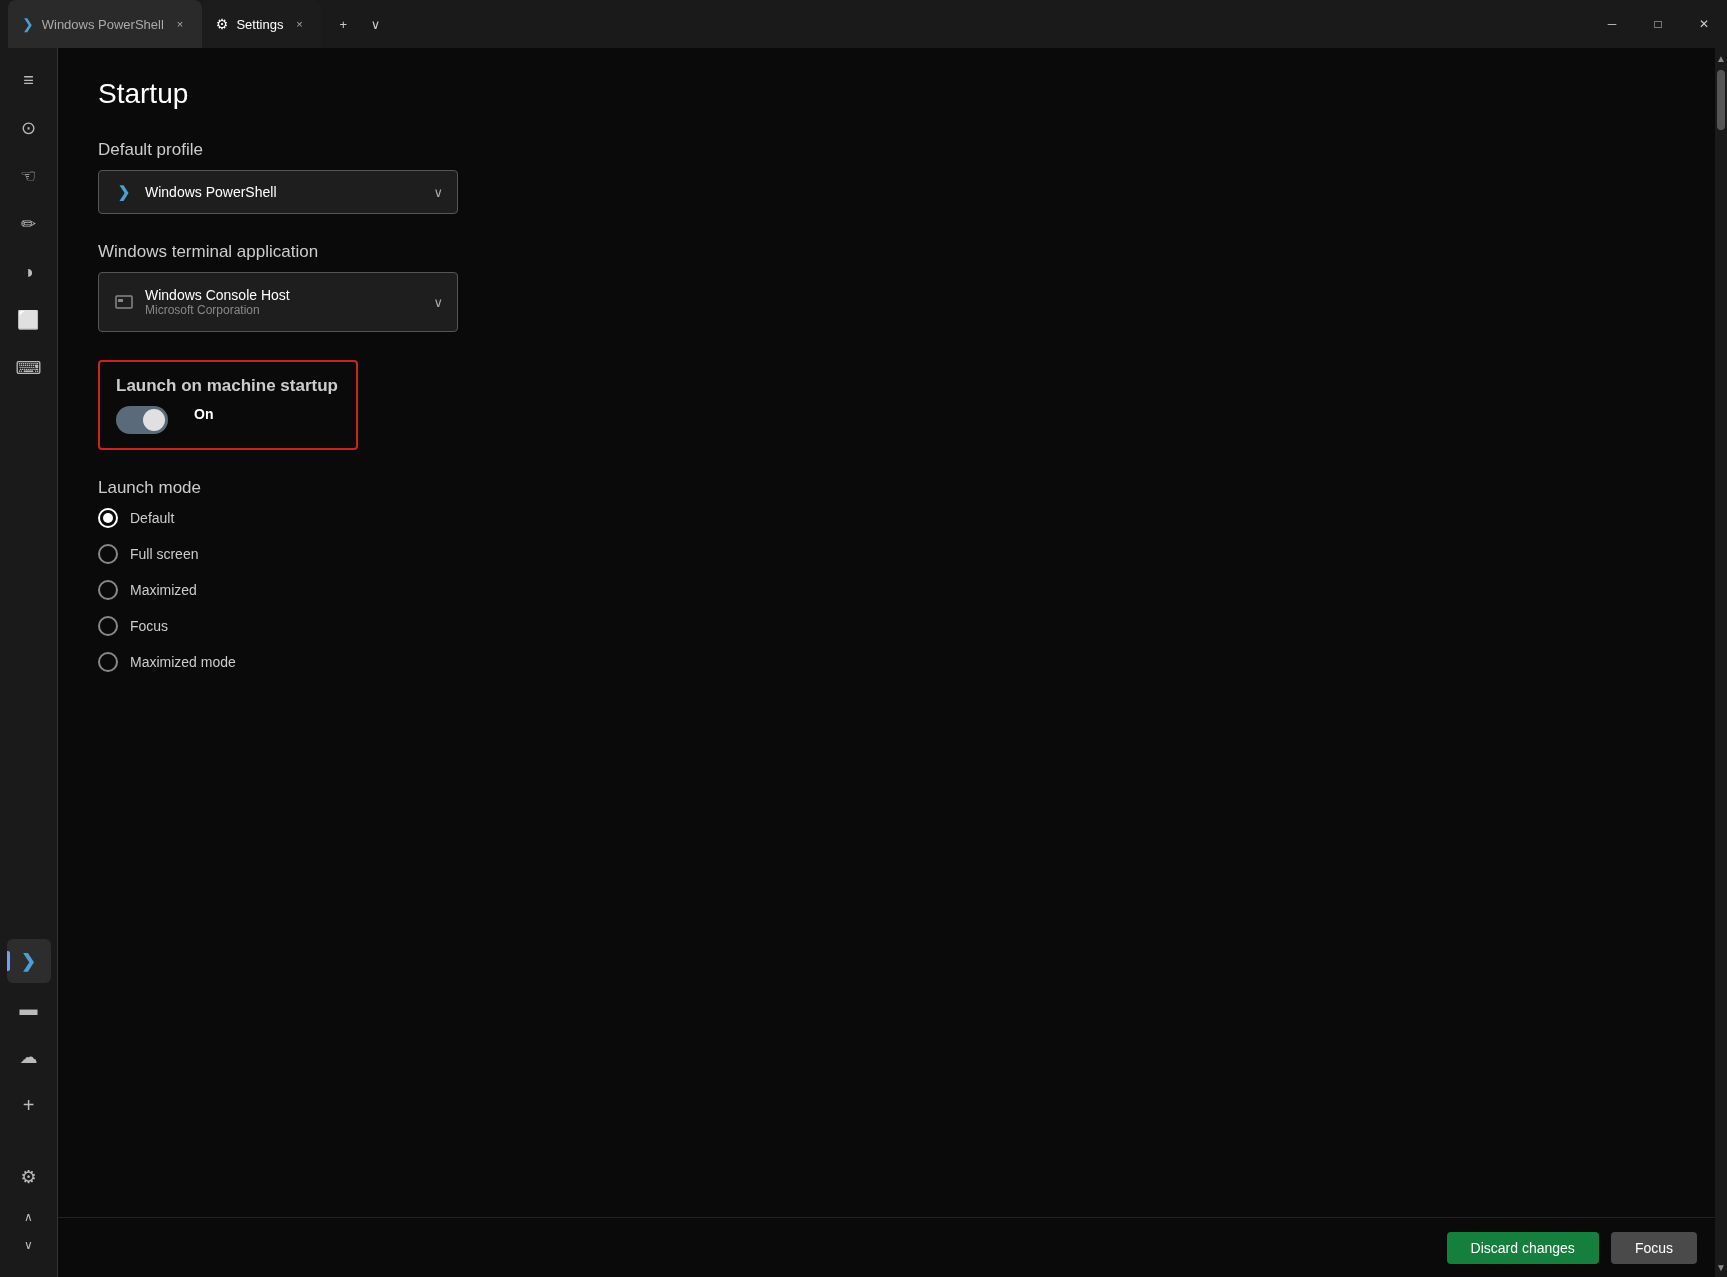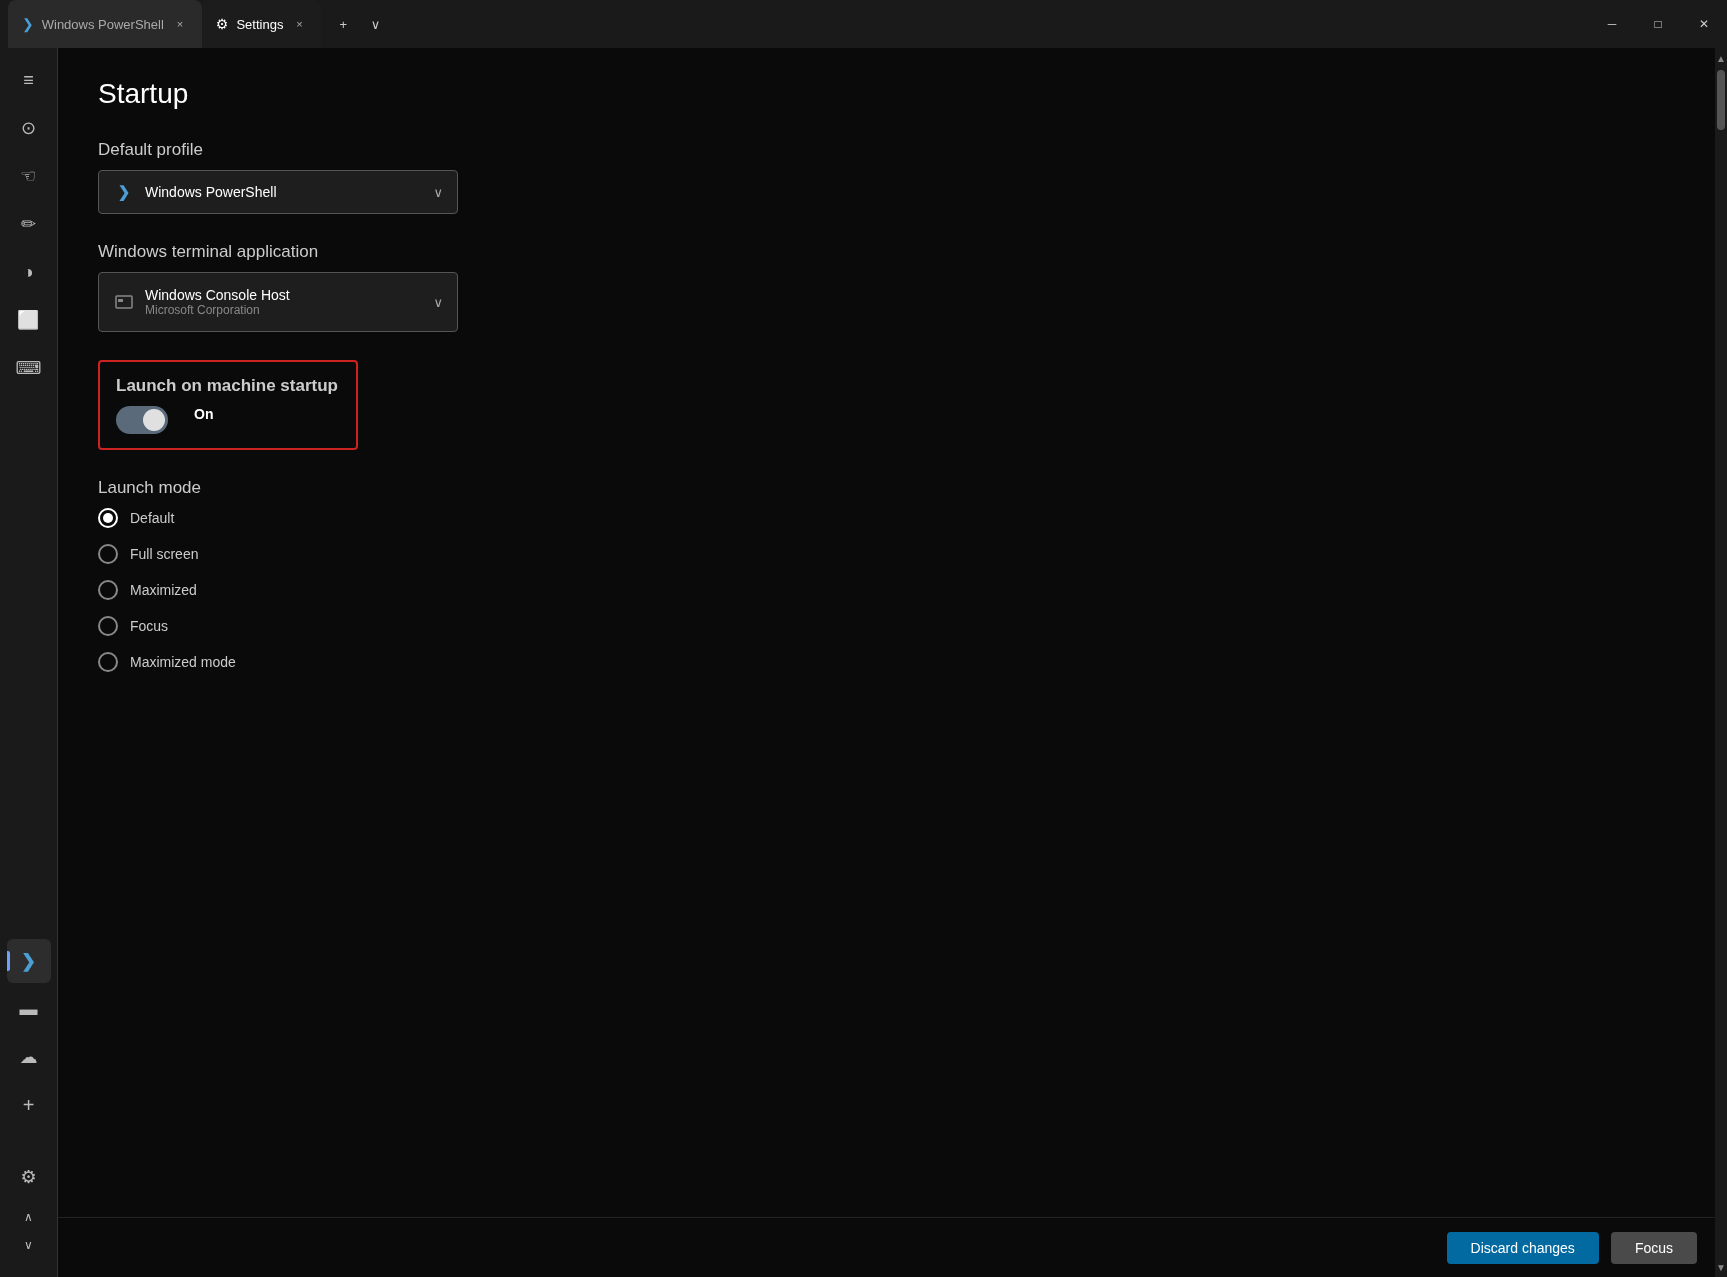--- a/index.html
+++ b/index.html
@@ -313,21 +313,21 @@
     }
     .footer-btn {
       padding: 8px 24px;
       border-radius: 4px;
       font-size: 14px;
       cursor: pointer;
       border: none;
       font-family: 'Segoe UI', sans-serif;
     }
     .footer-btn.secondary {
-      background: #0369a1;
+      background: #15803d;
       color: #fff;
     }
     .footer-btn.primary {
       background: #4a4a4a;
       color: #fff;
     }
 
     
     .sidebar-nav-arrows {
       display: flex;

